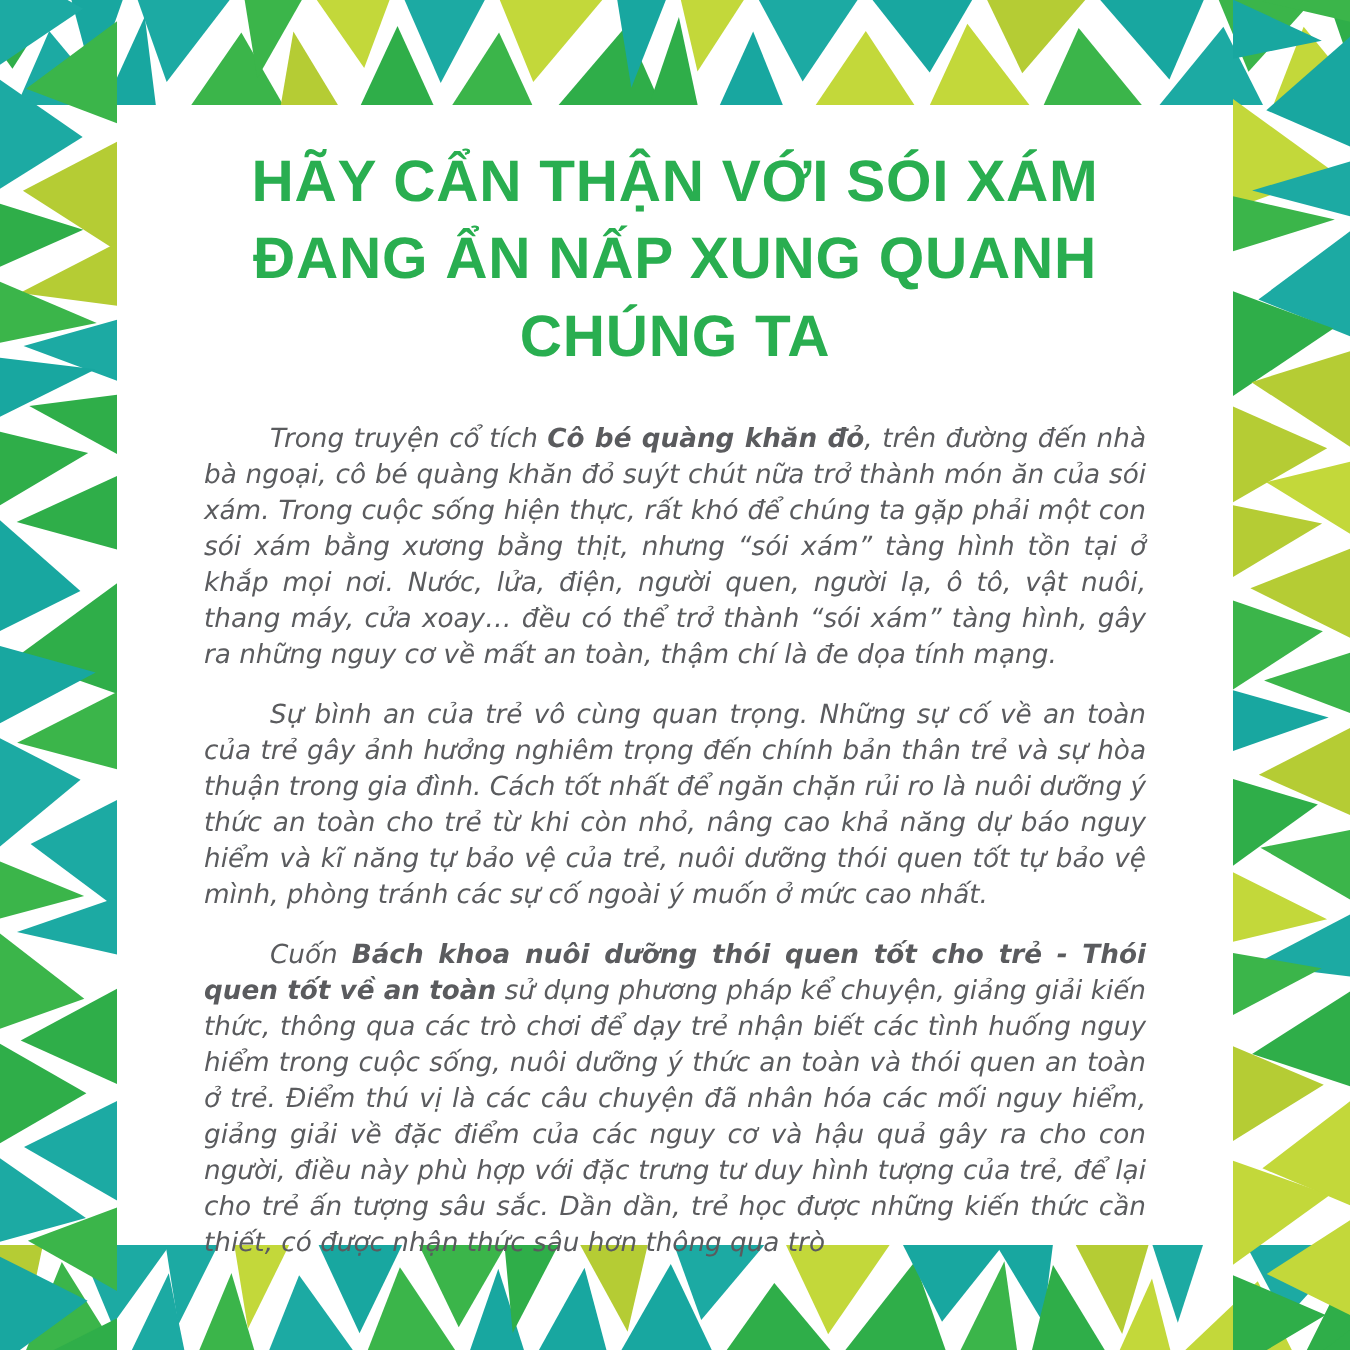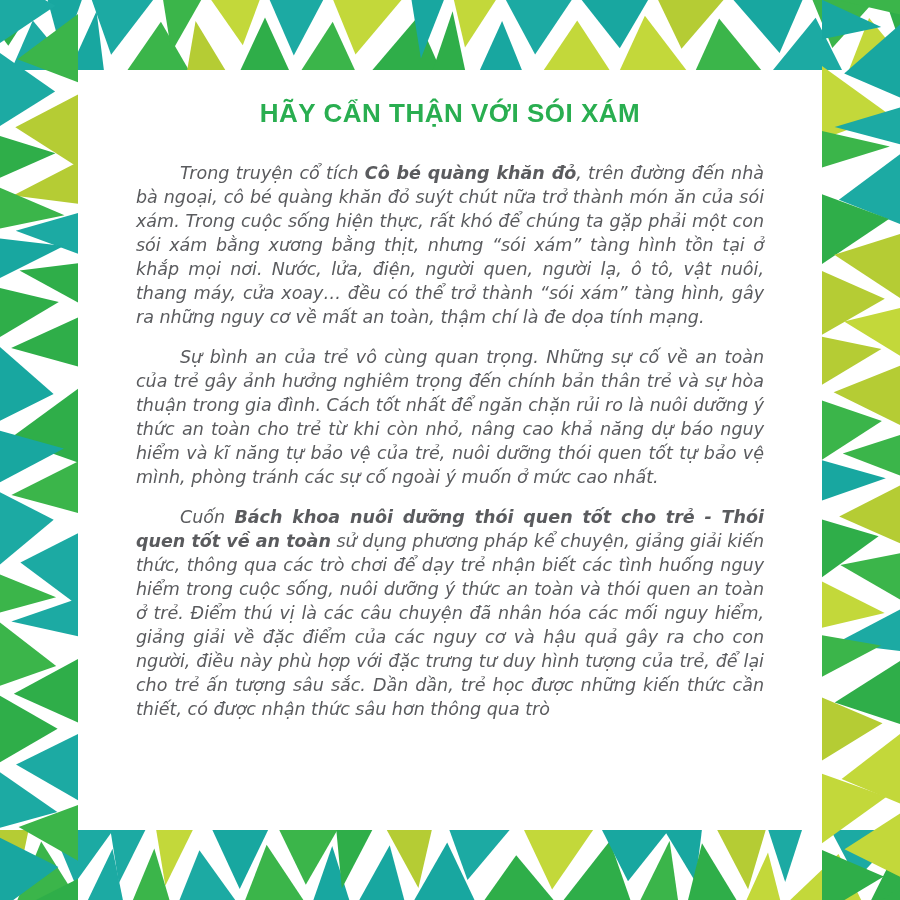--- a/index.html
+++ b/index.html
@@ -22,21 +22,21 @@
   .page {
     position: absolute;
     left: 136px;
     top: 96px;
     width: 628px;
   }
 
   .title {
     font-family: "Liberation Sans", sans-serif;
     font-weight: 800;
-    font-size: 26px;
+    font-size: 39px;
     line-height: 1.32;
     text-align: center;
     letter-spacing: 0.5px;
     margin: 0 0 32px 0;
   }
   .title-line { display: block; }
 
   .body-text {
     font-family: "DejaVu Sans", sans-serif;
     font-style: italic;
@@ -174,19 +174,20 @@
     <polygon points="822.0,773.8 822.0,843.2 886.6,796.7" fill="#c3d83a"></polygon>
     <polygon points="900.0,813.5 900.0,876.7 844.5,849.3" fill="#c3d83a"></polygon>
     <polygon points="822.0,850.1 822.0,913.4 883.8,876.6" fill="#2fae49"></polygon>
     <polygon points="900.0,886.7 900.0,946.8 845.3,928.3" fill="#2fae49"></polygon>
     <polygon points="822.0,921.8 822.0,981.8 882.0,956.3" fill="#b5cc34"></polygon>
   </svg>
 
 <div class="page">
   <h1 class="title" style="color: rgb(41, 174, 80);">
     <span class="title-line">HÃY CẨN THẬN VỚI SÓI XÁM</span>
+    <span class="title-line">ĐANG ẨN NẤP XUNG QUANH CHÚNG TA</span>
   </h1>
   <div id="paragraphs" class="body-text" style="color: rgb(90, 91, 94);">
       <p class="para"><span class="">Trong truyện cổ tích </span><span class="bold">Cô bé quàng khăn đỏ</span><span class="">, trên đường đến nhà bà ngoại, cô bé quàng khăn đỏ suýt chút nữa trở thành món ăn của sói xám. Trong cuộc sống hiện thực, rất khó để chúng ta gặp phải một con sói xám bằng xương bằng thịt, nhưng “sói xám” tàng hình tồn tại ở khắp mọi nơi. Nước, lửa, điện, người quen, người lạ, ô tô, vật nuôi, thang máy, cửa xoay… đều có thể trở thành “sói xám” tàng hình, gây ra những nguy cơ về mất an toàn, thậm chí là đe dọa tính mạng.</span></p>
       <p class="para"><span class="">Sự bình an của trẻ vô cùng quan trọng. Những sự cố về an toàn của trẻ gây ảnh hưởng nghiêm trọng đến chính bản thân trẻ và sự hòa thuận trong gia đình. Cách tốt nhất để ngăn chặn rủi ro là nuôi dưỡng ý thức an toàn cho trẻ từ khi còn nhỏ, nâng cao khả năng dự báo nguy hiểm và kĩ năng tự bảo vệ của trẻ, nuôi dưỡng thói quen tốt tự bảo vệ mình, phòng tránh các sự cố ngoài ý muốn ở mức cao nhất.</span></p>
       <p class="para"><span class="">Cuốn </span><span class="bold">Bách khoa nuôi dưỡng thói quen tốt cho trẻ - Thói quen tốt về an toàn</span><span class=""> sử dụng phương pháp kể chuyện, giảng giải kiến thức, thông qua các trò chơi để dạy trẻ nhận biết các tình huống nguy hiểm trong cuộc sống, nuôi dưỡng ý thức an toàn và thói quen an toàn ở trẻ. Điểm thú vị là các câu chuyện đã nhân hóa các mối nguy hiểm, giảng giải về đặc điểm của các nguy cơ và hậu quả gây ra cho con người, điều này phù hợp với đặc trưng tư duy hình tượng của trẻ, để lại cho trẻ ấn tượng sâu sắc. Dần dần, trẻ học được những kiến thức cần thiết, có được nhận thức sâu hơn thông qua trò</span></p>
     </div>
 </div>
 
 </body></html>

